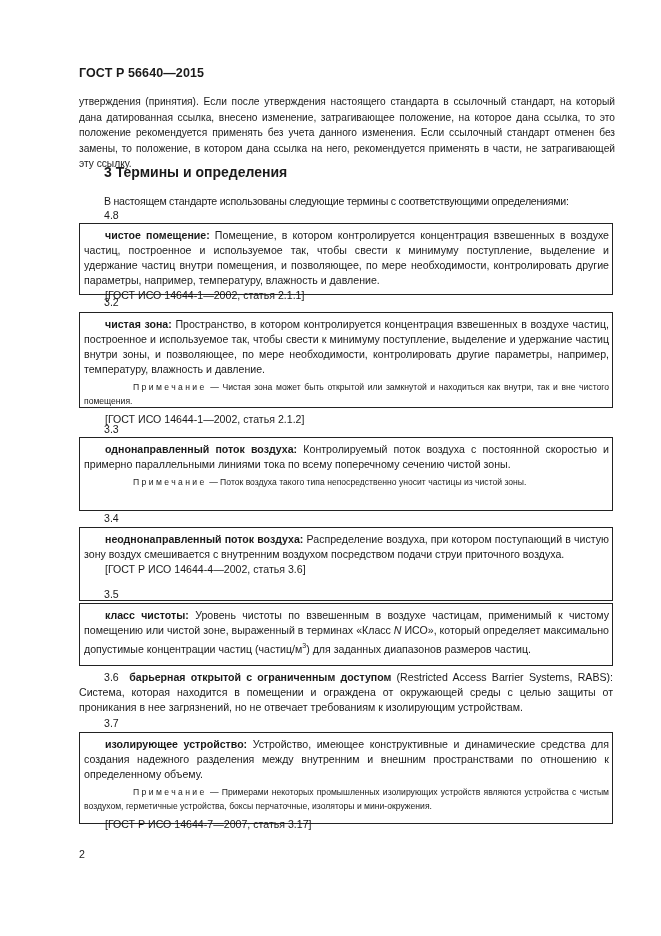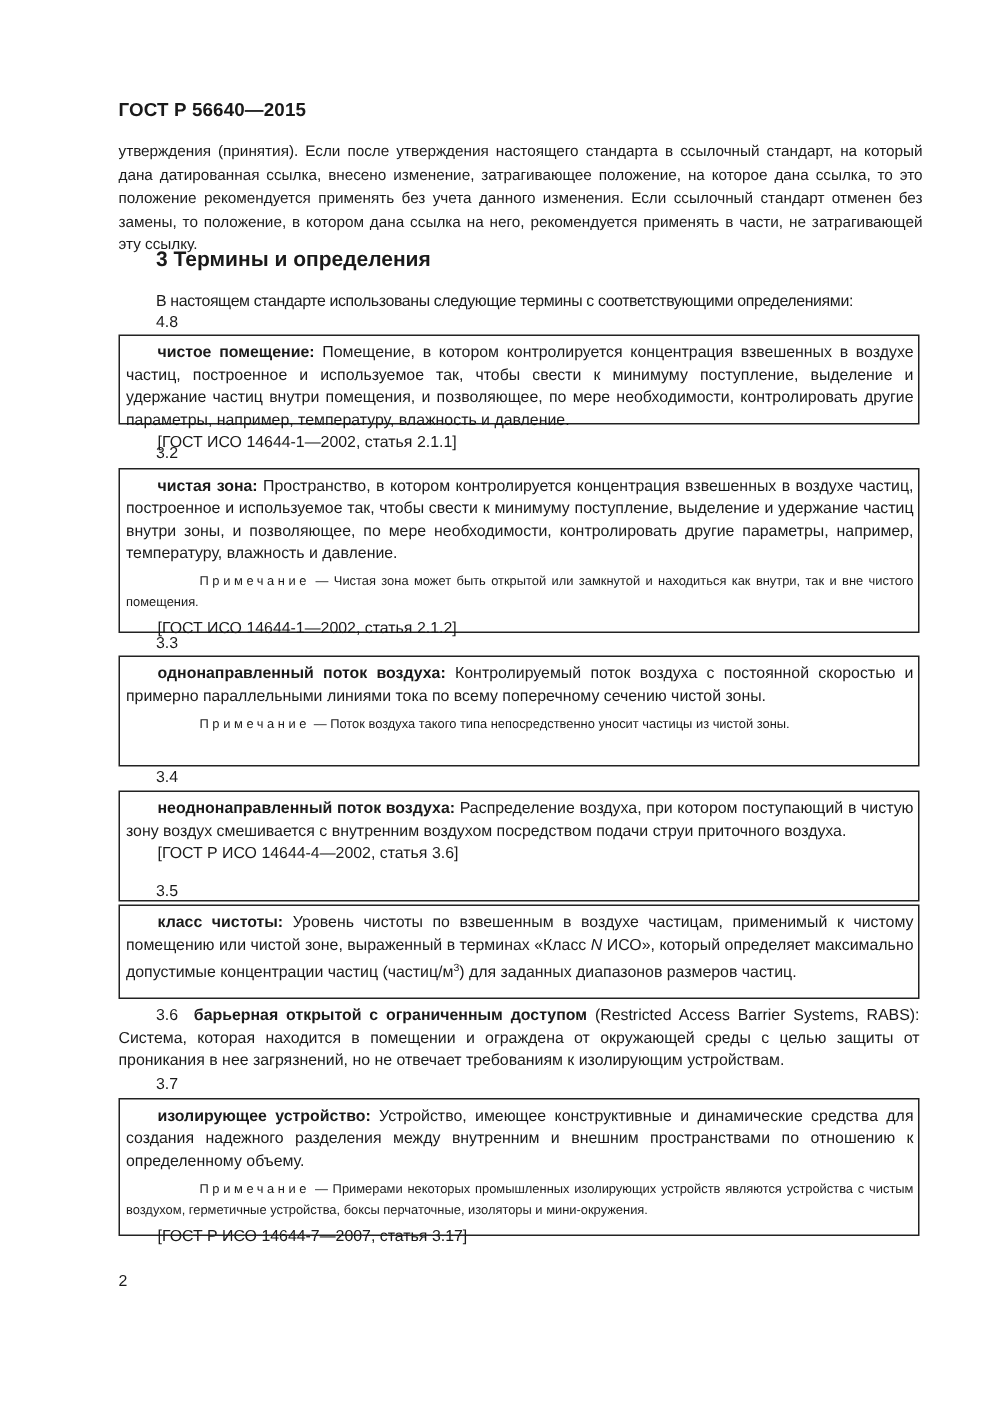--- a/index.html
+++ b/index.html
@@ -27,27 +27,27 @@
 <body>
 
 <div class="page-header">ГОСТ Р 56640—2015</div>
 
 <div class="intro">утверждения (принятия). Если после утверждения настоящего стандарта в ссылочный стандарт, на который дана датированная ссылка, внесено изменение, затрагивающее положение, на которое дана ссылка, то это положение рекомендуется применять без учета данного изменения. Если ссылочный стандарт отменен без замены, то положение, в котором дана ссылка на него, рекомендуется применять в части, не затрагивающей эту ссылку.</div>
 
 <div class="section-title">3  Термины и определения</div>
 <div class="lead">В настоящем стандарте использованы следующие термины с соответствующими определениями:</div>
 
 <div class="num" style="top:209px">4.8</div>
-<div class="box" style="top:223px;height:60px">
+<div class="box" style="top:223px;height:72px">
   <p class="indent"><span class="term">чистое помещение:</span><span> Помещение, в котором контролируется концентрация взвешенных в воздухе частиц, построенное и используемое так, чтобы свести к минимуму поступление, выделение и удержание частиц внутри помещения, и позволяющее, по мере необходимости, контролировать другие параметры, например, температуру, влажность и давление.</span></p>
   <p class="ref">[ГОСТ ИСО 14644-1—2002, статья 2.1.1]</p>
 </div>
 
 <div class="num" style="top:296px">3.2</div>
-<div class="box" style="top:312px;height:110px">
+<div class="box" style="top:312px;height:96px">
   <p class="indent"><span class="term">чистая зона:</span><span> Пространство, в котором контролируется концентрация взвешенных в воздухе частиц, построенное и используемое так, чтобы свести к минимуму поступление, выделение и удержание частиц внутри зоны, и позволяющее, по мере необходимости, контролировать другие параметры, например, температуру, влажность и давление.</span></p>
   <p class="note"><span class="spaced">Примечание</span><span> — Чистая зона может быть открытой или замкнутой и находиться как внутри, так и вне чистого помещения.</span></p>
   <p class="ref">[ГОСТ ИСО 14644-1—2002, статья 2.1.2]</p>
 </div>
 
 <div class="num" style="top:423px">3.3</div>
 <div class="box" style="top:437px;height:74px">
   <p class="indent"><span class="term">однонаправленный поток воздуха:</span><span> Контролируемый поток воздуха с постоянной скоростью и примерно параллельными линиями тока по всему поперечному сечению чистой зоны.</span></p>
   <p class="note"><span class="spaced">Примечание</span><span> — Поток воздуха такого типа непосредственно уносит частицы из чистой зоны.</span></p>
 </div>

